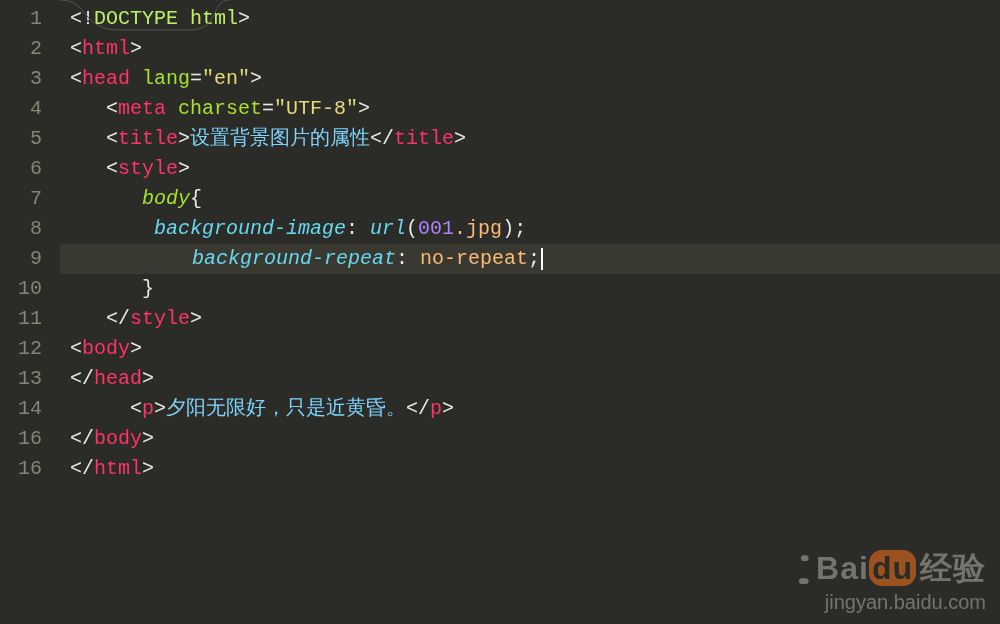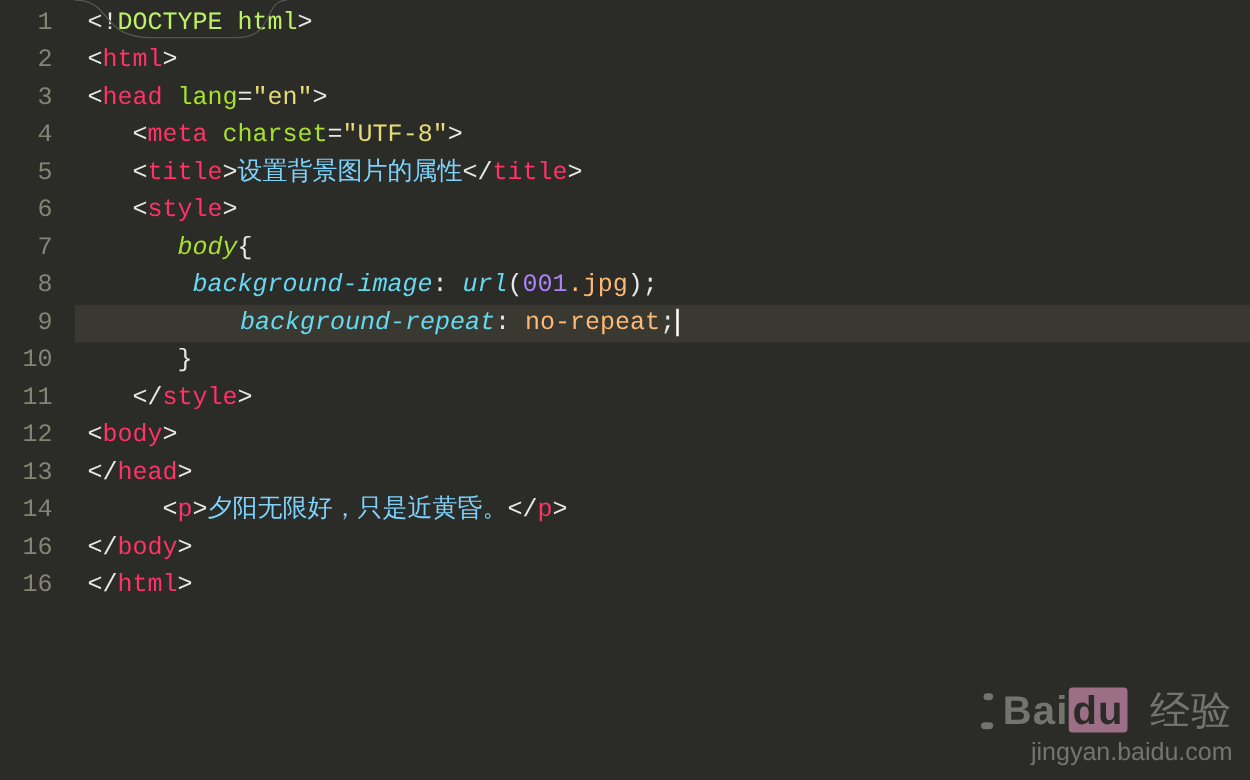--- a/index.html
+++ b/index.html
@@ -88,21 +88,21 @@
     font-weight:bold;
     letter-spacing:1px;
   }
   .watermark .logo .paw {
     display:inline-block;
     font-size:20px;
     vertical-align: top;
     margin-right:2px;
     letter-spacing:-5px;
   }
-  .watermark .logo .jy { font-weight:normal; margin-left:18px;}
+  .watermark .logo .jy { font-weight:bold; margin-left:4px;}
   .watermark .url { font-size:20px; margin-top:-2px; }
 </style>
 </head>
 <body>
 
 <div class="editor">
   <div class="gutter">
       <div class="ln">1</div>
       <div class="ln">2</div>
       <div class="ln">3</div>
@@ -142,16 +142,16 @@
 
 <div class="tab-curve">
   <svg viewBox="0 0 170 32">
       <path d="M0 0 C 30 0 20 30 60 30 L 130 30 C 160 30 150 0 170 0" fill="none" stroke="#555" stroke-width="1"></path>
     </svg>
 </div>
 
 <div class="watermark">
   <div class="logo">
     <span class="paw">••<br>•••</span>
-    <span>Bai</span><span style="background:#f9a8d4;color:#2b2b28;padding:0 3px;border-radius:3px;">du</span><span class="jy">经验</span>
+    <span>Bai</span><span style="background:#f97316;color:#2b2b28;padding:0 3px;border-radius:13px;">du</span><span class="jy">经验</span>
   </div>
   <div class="url">jingyan.baidu.com</div>
 </div>
 
 </body></html>

